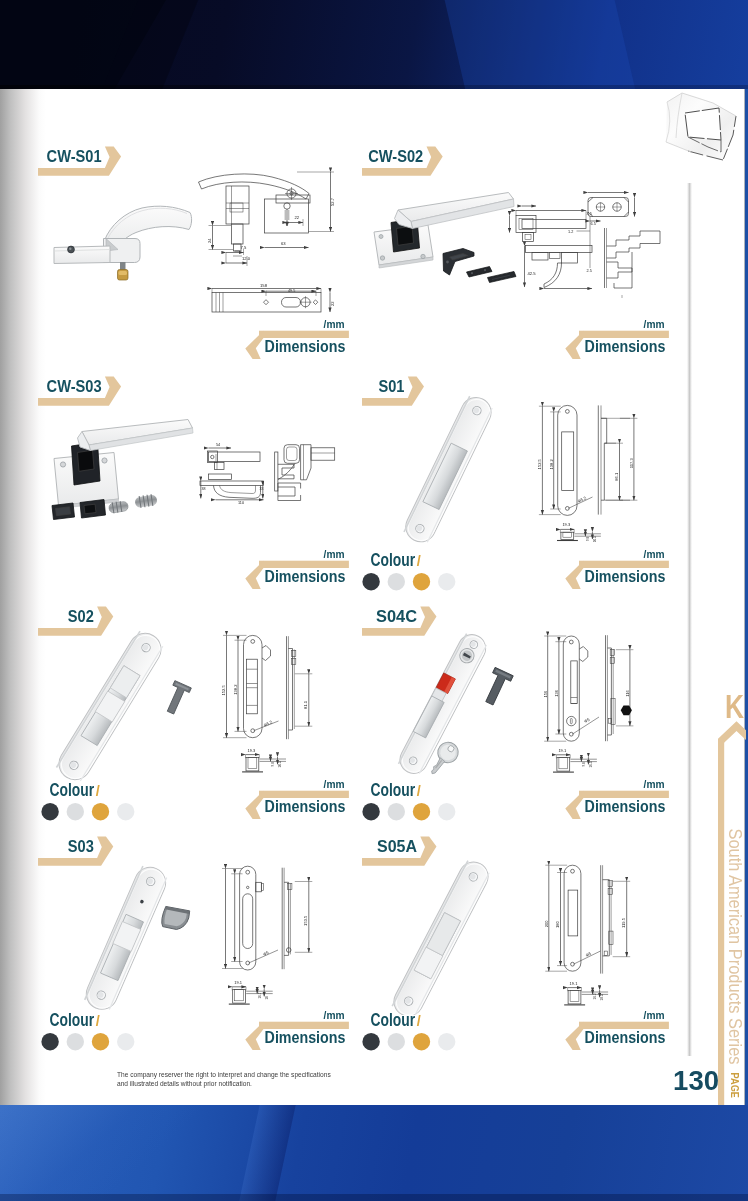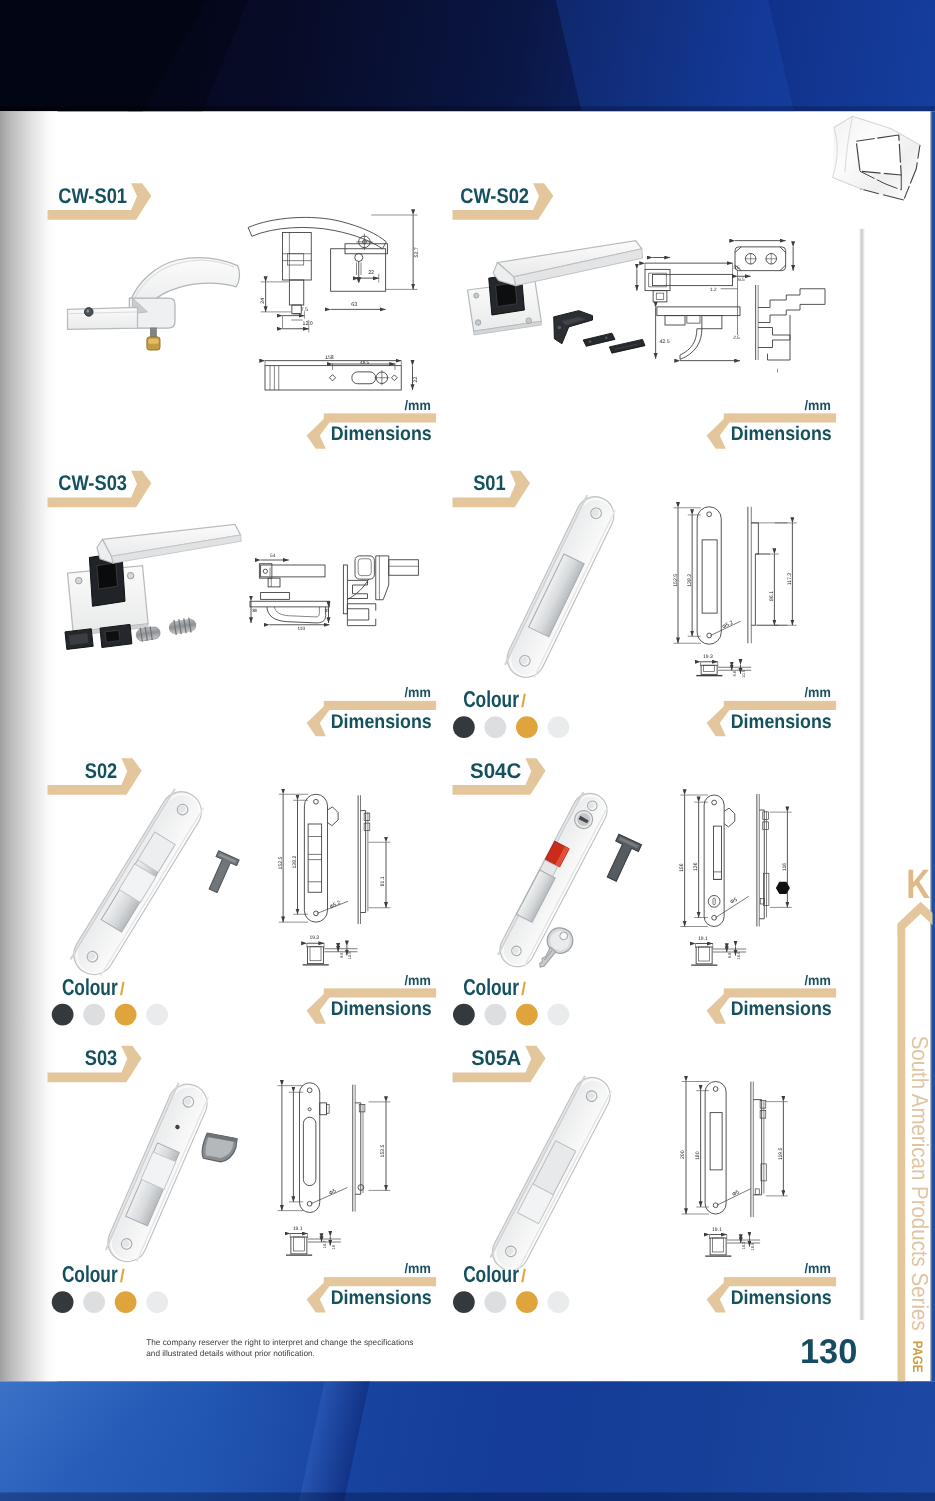--- a/index.html
+++ b/index.html
@@ -11,21 +11,21 @@
 #top .f3{position:absolute;left:455px;top:-30px;width:170px;height:150px;background:rgba(30,80,190,.28);transform:skewX(13deg);}
 #top .f4{position:absolute;left:0px;top:85px;width:748px;height:4px;background:linear-gradient(90deg,rgba(0,0,0,.55),rgba(0,0,0,.25) 45%,rgba(5,15,50,.3));}
 #bottom{left:0;top:1105px;width:748px;height:96px;background:linear-gradient(100deg,#2a60bc 0%,#2156b2 22%,#17429e 40%,#143c98 55%,#164098 75%,#1d49a5 100%);overflow:hidden;}
 #bottom .g1{position:absolute;left:-90px;top:-5px;width:300px;height:120px;background:linear-gradient(115deg,rgba(110,160,230,.38),rgba(60,110,200,.10) 55%,rgba(40,80,180,0) 75%);transform:skewX(-32deg);}
 #bottom .g2{position:absolute;left:248px;top:-5px;width:36px;height:120px;background:linear-gradient(90deg,rgba(70,120,210,.25),rgba(10,28,100,.42));transform:skewX(-12deg);}
 #bottom .g3{position:absolute;left:0px;top:89px;width:748px;height:7px;background:rgba(0,8,46,.32);}
 #rightstrip{left:745px;top:89px;width:3px;height:1016px;background:#1d4fa5;}
 #rightedge{left:743.6px;top:89px;width:1.4px;height:1016px;background:#77808f;opacity:.6;}
 #leftshade{left:0;top:89px;width:46px;height:1016px;background:linear-gradient(90deg,#a0a0a0 0%,#bfbfbf 22%,#e3e1e1 55%,#fbfbfb 85%,#ffffff 100%);}
 #foldline{left:686.5px;top:183px;width:5px;height:873px;background:linear-gradient(90deg,rgba(255,255,255,0),#c9c9c9 50%,#e8e8e8 78%,rgba(255,255,255,0));}
-#p130{left:640px;top:1064.5px;width:79px;text-align:left;font-size:27.5px;font-weight:bold;color:#164b60;}
+#p130{left:640px;top:1064.5px;width:79px;text-align:right;font-size:27.5px;font-weight:bold;color:#164b60;}
 #disc{left:117px;top:1069.5px;width:280px;font-size:6.6px;line-height:9.6px;color:#3c3c3c;}
 </style>
 </head>
 <body>
 <div id="top" class="abs">
     <div class="f1"></div>
     <div class="f2"></div>
     <div class="f3"></div>
     <div class="f4"></div>
   </div>

